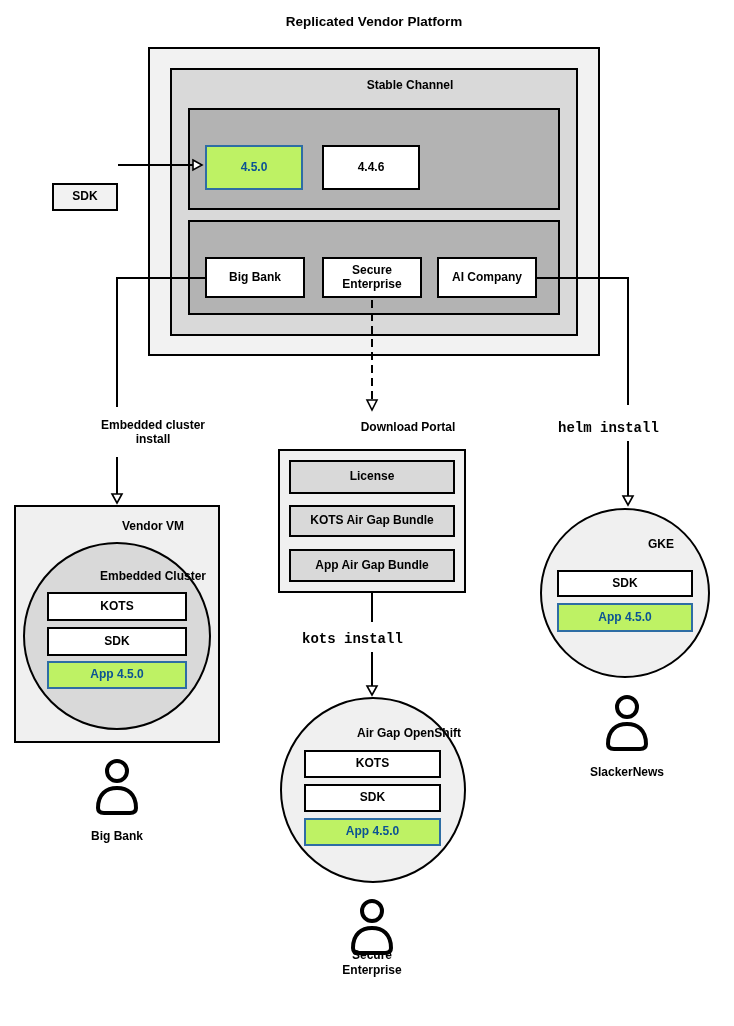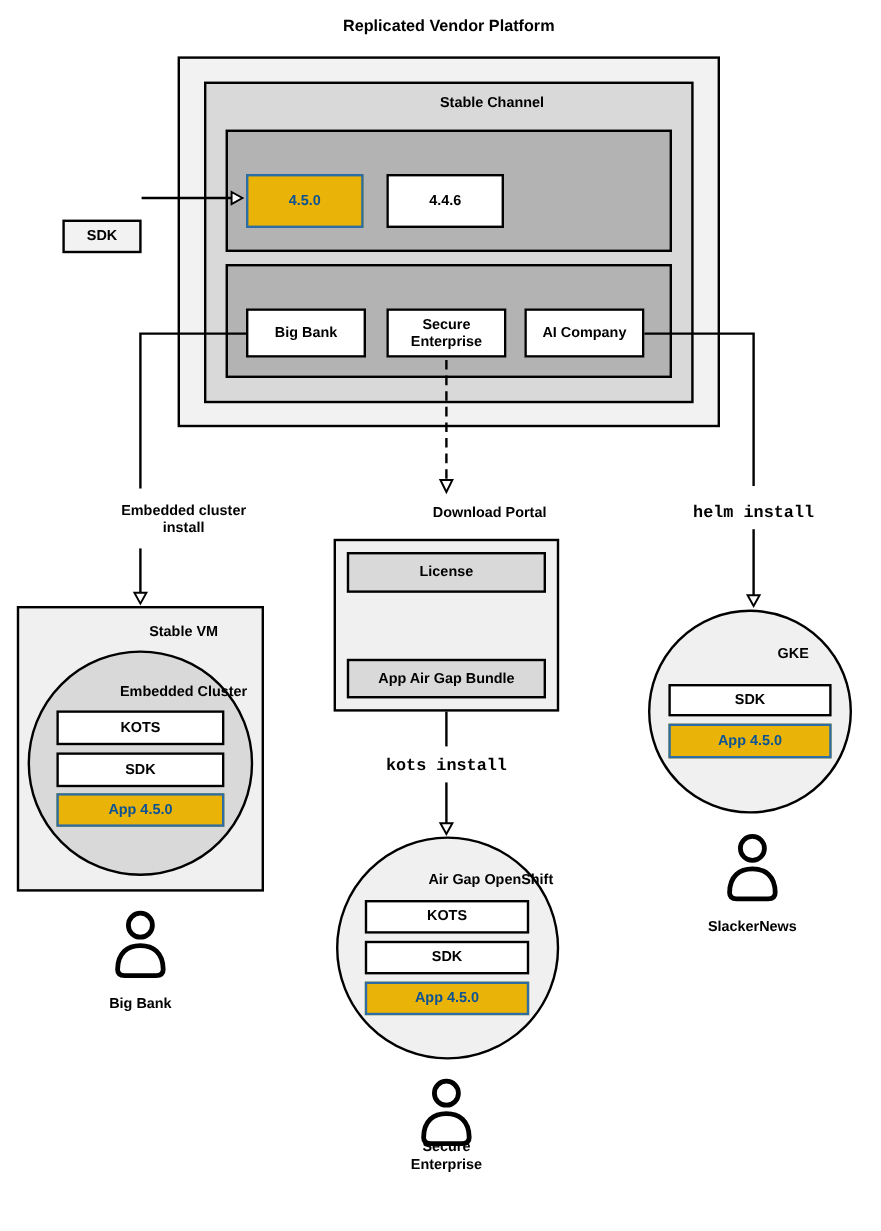--- a/index.html
+++ b/index.html
@@ -14,25 +14,25 @@
   .fill-mid{background:#d9d9d9;}
   .fill-dark{background:#b3b3b3;}
   .fill-helm{background:#d5d5d5;}
   .title-abs{position:absolute;text-align:center;font-weight:700;font-size:12px;line-height:14px;padding-left:36px;}
   .diagram-title{position:absolute;text-align:center;font-weight:700;font-size:13.5px;}
   .chip{
     position:absolute;box-sizing:border-box;border:2px solid #000;background:#fff;
     display:flex;align-items:center;justify-content:center;
     font-weight:700;font-size:12px;text-align:center;line-height:1.12;
   }
-  .chip.blue{background:#eab308;border-color:#2e6da4;color:#0b5394;}
+  .chip.blue{background:#bef264;border-color:#2e6da4;color:#0b5394;}
   .chip.gray{background:#d9d9d9;}
   .chip.lightgray{background:#f2f2f2;}
   .flex-center{display:flex;align-items:center;justify-content:center;font-weight:700;font-size:12px;}
-  .mono-label{position:absolute;text-align:center;font-weight:700;font-size:14px;
+  .mono-label{position:absolute;text-align:left;font-weight:700;font-size:14px;
     font-family:"Liberation Mono","DejaVu Sans Mono",monospace;}
   .preline{white-space:pre-line;}
   .wires{position:absolute;left:0;top:0;pointer-events:none;}
   .person{position:absolute;}
   .person-label{position:absolute;text-align:center;font-weight:700;font-size:12px;line-height:15px;}
 </style>
 </head>
 <body>
 
 <div class="canvas">
@@ -56,24 +56,25 @@
   <div class="chip lightgray" style="left:52px;top:183px;width:66px;height:28px;">SDK</div>
 
   <div class="title-abs preline" style="left:47px;top:419px;width:140px;line-height:13.5px;">Embedded cluster
 install</div>
   <div class="title-abs" style="left:302px;top:420px;width:140px;">Download Portal</div>
   <div class="mono-label" style="left:558px;top:420px;width:140px;">helm install</div>
   <div class="mono-label" style="left:302px;top:631px;width:140px;">kots install</div>
 
   <div class="panel fill-light" style="left:278px;top:449px;width:188px;height:144px;"></div>
   <div class="chip gray" style="left:289px;top:460px;width:166px;height:34px;">License</div>
+  <div class="chip gray" style="left:289px;top:505px;width:166px;height:32px;">KOTS Air Gap Bundle</div>
   <div class="chip gray" style="left:289px;top:549px;width:166px;height:33px;">App Air Gap Bundle</div>
 
   <div class="panel fill-light" style="left:14px;top:505px;width:206px;height:238px;"></div>
-  <div class="title-abs" style="left:14px;top:519px;width:206px;">Stable VM</div>
+  <div class="title-abs" style="left:14px;top:519px;width:206px;">Vendor VM</div>
   <div class="panel circle fill-mid" style="left:23px;top:542px;width:188px;height:188px;"></div>
   <div class="title-abs" style="left:23px;top:569px;width:188px;">Embedded Cluster</div>
   <div class="chip" style="left:47px;top:592px;width:140px;height:29px;">KOTS</div>
   <div class="chip" style="left:47px;top:627px;width:140px;height:29px;">SDK</div>
   <div class="chip blue" style="left:47px;top:661px;width:140px;height:28px;">App 4.5.0</div>
 
   <div class="panel circle fill-light" style="left:280px;top:697px;width:186px;height:186px;"></div>
   <div class="title-abs" style="left:280px;top:726px;width:186px;">Air Gap OpenShift</div>
   <div class="chip" style="left:304px;top:750px;width:137px;height:28px;">KOTS</div>
   <div class="chip" style="left:304px;top:784px;width:137px;height:28px;">SDK</div>

